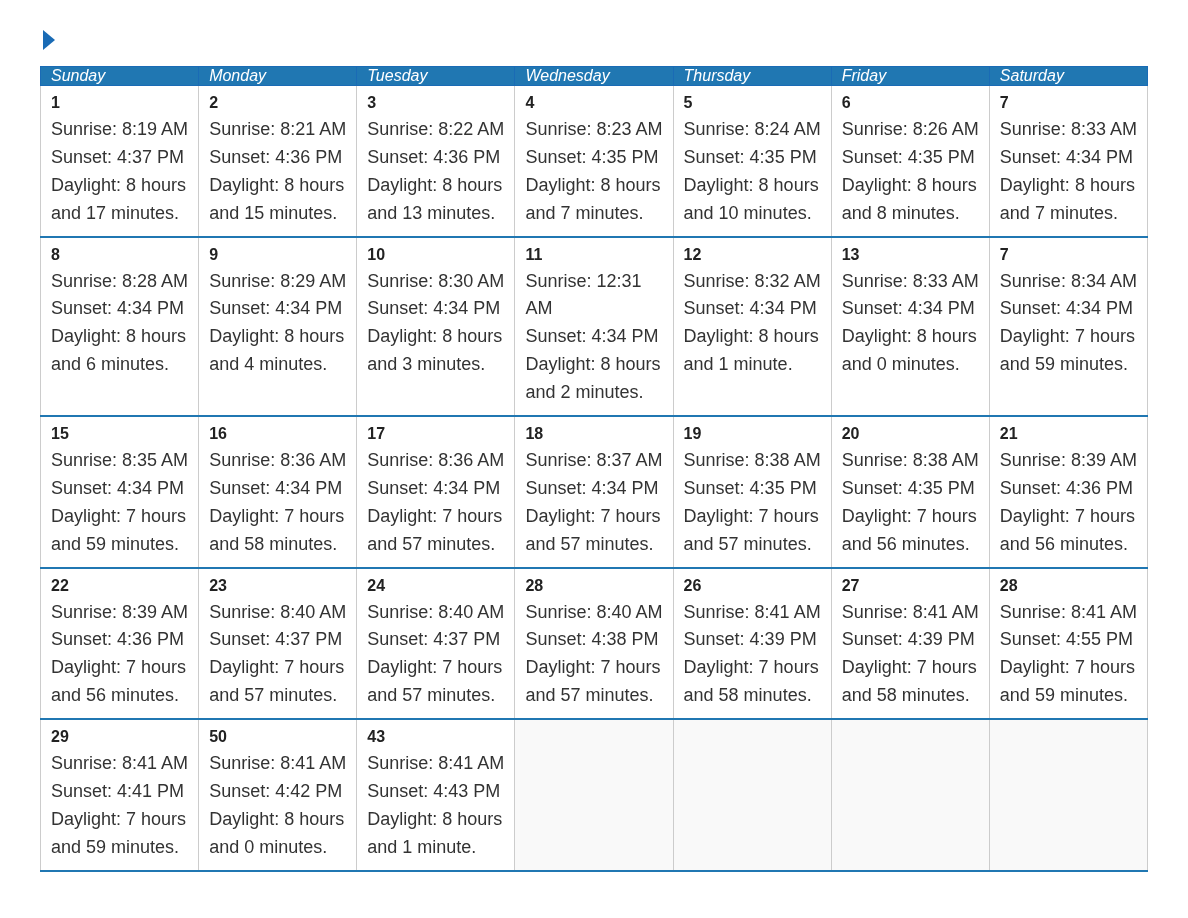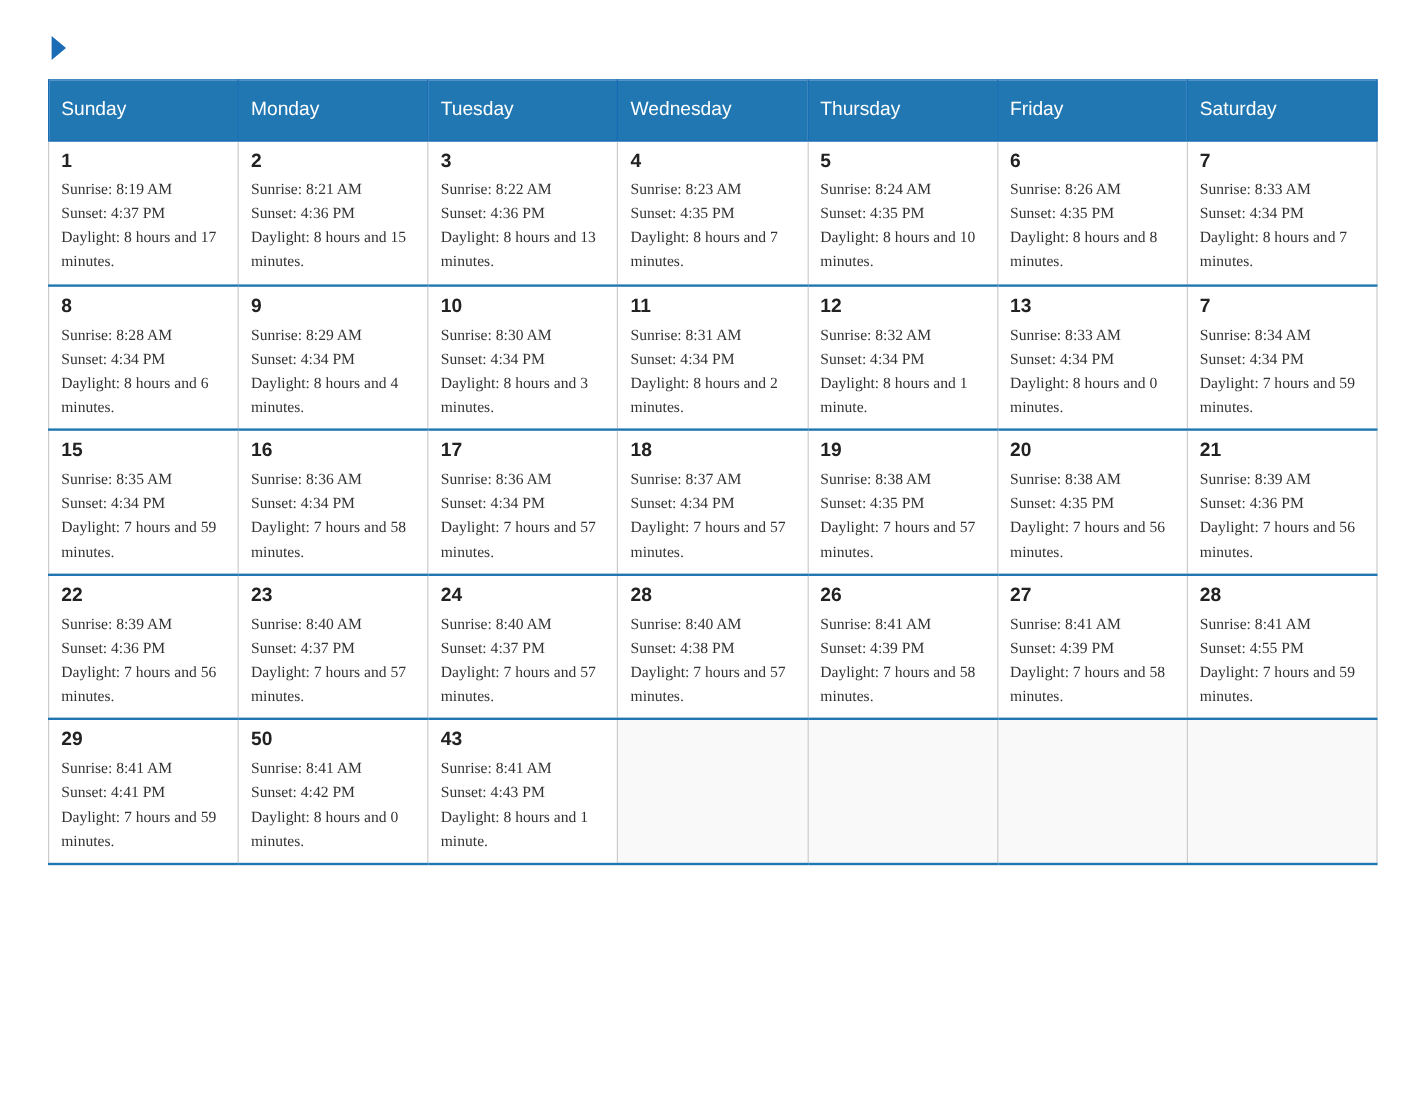--- a/index.html
+++ b/index.html
@@ -63,25 +63,26 @@
       margin-top: 4px;
     }
     table {
       width: 100%;
       border-collapse: collapse;
       table-layout: fixed;
     }
     th {
       background-color: #2077b2;
       color: #fff;
-      padding: 16px 10px;
+      padding: 0 10px;
       text-align: left;
       font-size: 16px;
       font-weight: normal;
       border: 1px solid #1a6bb5;
+      font-style: italic;
     }
     td {
       vertical-align: top;
       padding: 8px 10px;
       border: 1px solid #ccc;
       font-size: 13px;
       color: #333;
       background: #fff;
       height: 105px;
     }
@@ -90,22 +91,21 @@
     }
     .day-number {
       font-size: 16px;
       font-weight: bold;
       color: #222;
       margin-bottom: 4px;
       display: block;
     }
     .day-info {
       line-height: 1.55;
-      font-size: 13px;
-      font-family: Liberation Serif, serif;
+      font-size: 18px;
     }
     td.empty {
       background: #f9f9f9;
     }
   </style>
 </head>
 <body>
 
 <div class="header">
   <div class="logo">
@@ -215,21 +215,21 @@
           <span class="day-number">10</span>
           <div class="day-info">
             <span>Sunrise: 8:30 AM</span><br>
             <span>Sunset: 4:34 PM</span><br>
             <span>Daylight: 8 hours and 3 minutes.</span>
           </div>
         </td>
         <td>
           <span class="day-number">11</span>
           <div class="day-info">
-            <span>Sunrise: 8:31 AM</span><br>
+            <span>Sunrise: 12:31 AM</span><br>
             <span>Sunset: 4:34 PM</span><br>
             <span>Daylight: 8 hours and 2 minutes.</span>
           </div>
         </td>
         <td>
           <span class="day-number">12</span>
           <div class="day-info">
             <span>Sunrise: 8:32 AM</span><br>
             <span>Sunset: 4:34 PM</span><br>
             <span>Daylight: 8 hours and 1 minute.</span>

